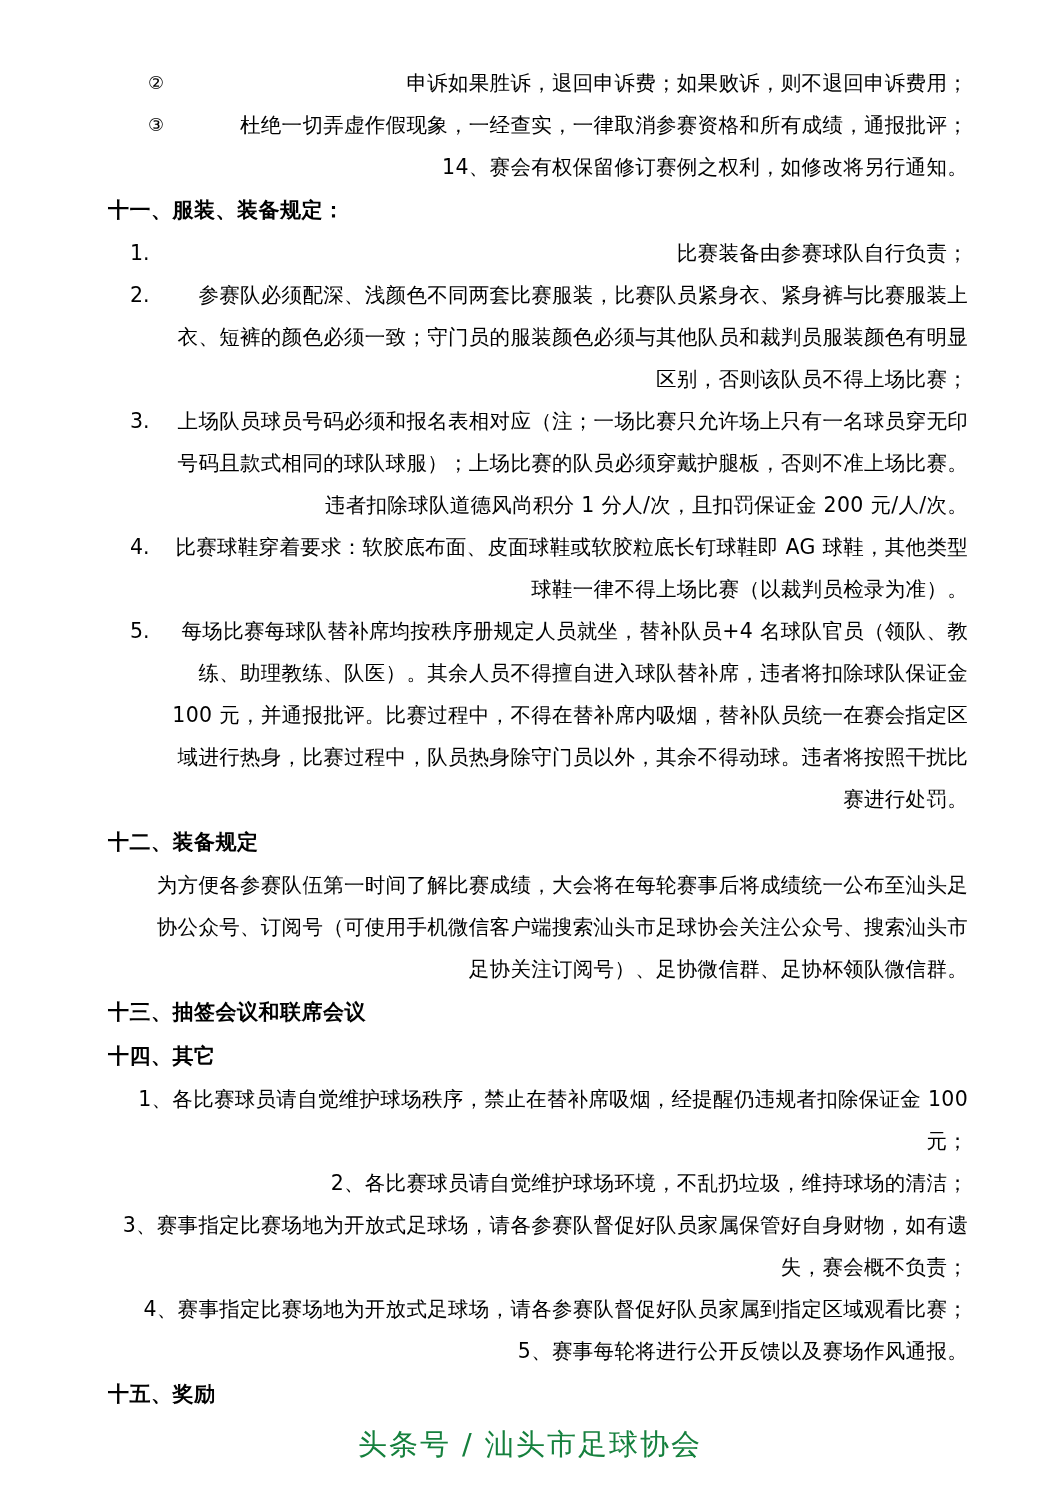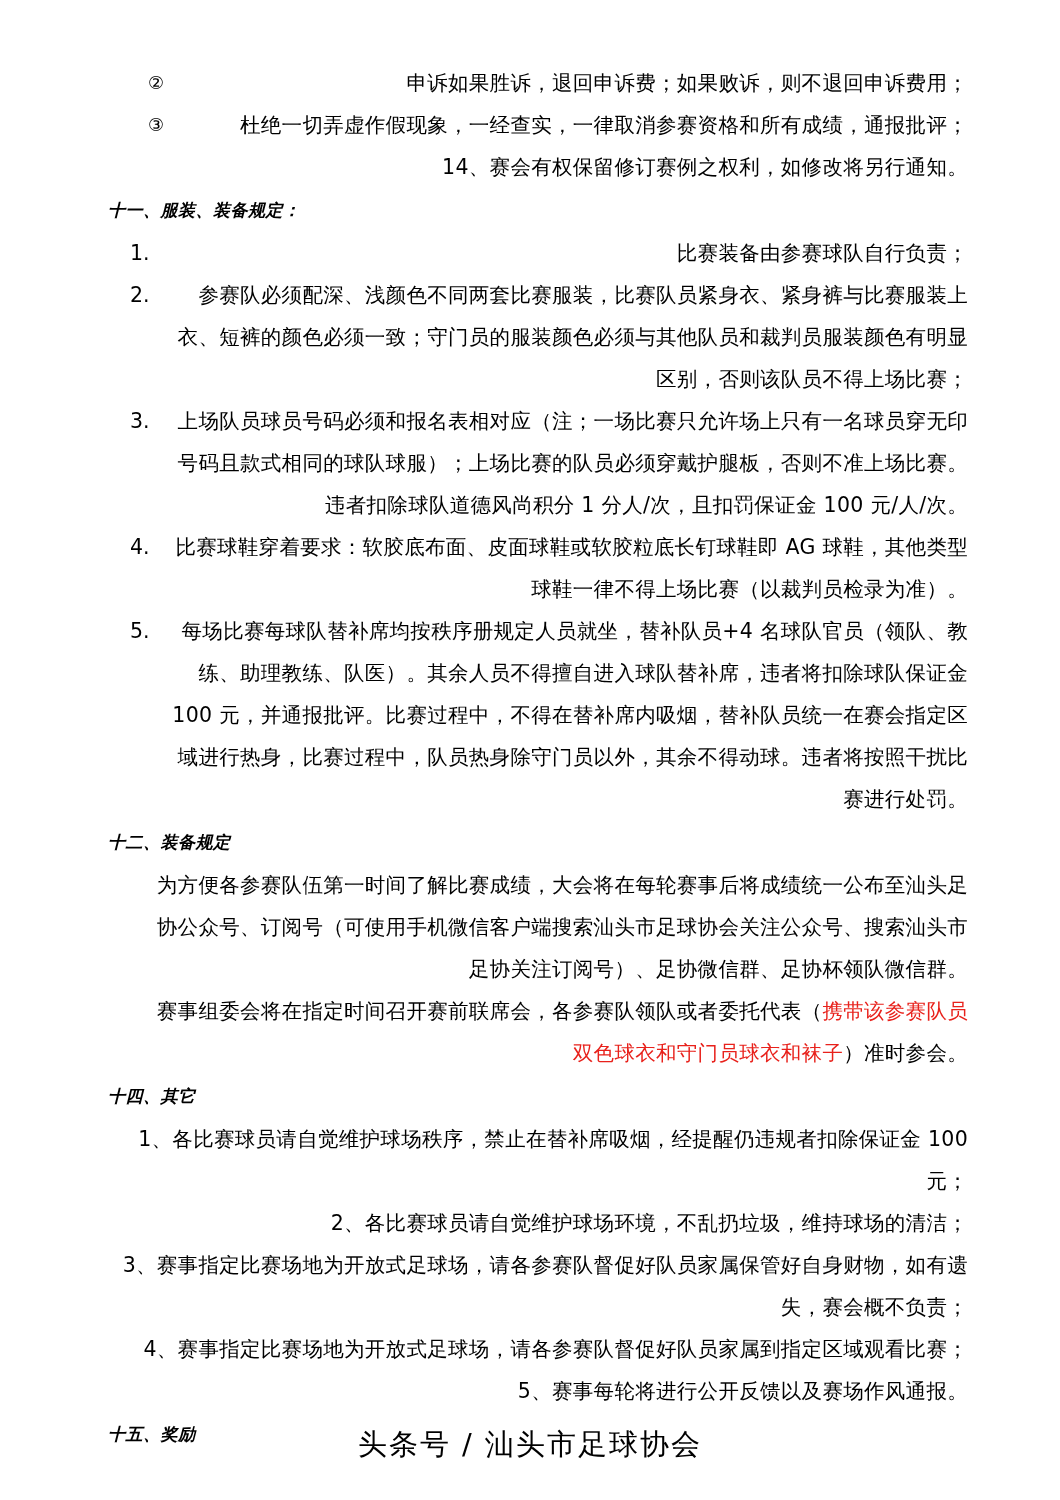--- a/index.html
+++ b/index.html
@@ -63,39 +63,38 @@
     width: 40px;
     flex: 0 0 40px;
     font-size: 20.5px;
     line-height: 42px;
   }
   .ord-text {
     flex: 1;
   }
   .section-head {
     font-weight: bold;
-    font-size: 17px;
+    font-size: 21px;
     line-height: 44px;
     letter-spacing: 0.5px;
-    font-style: italic;
   }
   .indent-block {
     margin-left: 33px;
   }
   .red {
     color: #e8211b;
   }
   .watermark {
     position: absolute;
     left: 0;
     top: 1425px;
     width: 1060px;
     text-align: center;
     font-size: 29px;
-    color: #000000;
+    color: #15803d;
     letter-spacing: 2px;
     font-family: "DejaVu Sans", "Liberation Sans", sans-serif;
   }
 </style>
 </head>
 <body>
 
 <div class="page">
 
   <div class="content">
@@ -119,39 +118,39 @@
       <span class="ord-text line">比赛装备由参赛球队自行负责；</span>
     </div>
 
     <div class="ordered">
       <span class="ord-marker">2.</span>
       <span class="ord-text line">参赛队必须配深、浅颜色不同两套比赛服装，比赛队员紧身衣、紧身裤与比赛服装上衣、短裤的颜色必须一致；守门员的服装颜色必须与其他队员和裁判员服装颜色有明显区别，否则该队员不得上场比赛；</span>
     </div>
 
     <div class="ordered">
       <span class="ord-marker">3.</span>
-      <span class="ord-text line">上场队员球员号码必须和报名表相对应（注；一场比赛只允许场上只有一名球员穿无印号码且款式相同的球队球服）；上场比赛的队员必须穿戴护腿板，否则不准上场比赛。违者扣除球队道德风尚积分 1 分人/次，且扣罚保证金 100 元/人/次。</span>
+      <span class="ord-text line">上场队员球员号码必须和报名表相对应（注；一场比赛只允许场上只有一名球员穿无印号码且款式相同的球队球服）；上场比赛的队员必须穿戴护腿板，否则不准上场比赛。违者扣除球队道德风尚积分 1 分人/次，且扣罚保证金 200 元/人/次。</span>
     </div>
 
     <div class="ordered">
       <span class="ord-marker">4.</span>
       <span class="ord-text line">比赛球鞋穿着要求：软胶底布面、皮面球鞋或软胶粒底长钉球鞋即 AG 球鞋，其他类型球鞋一律不得上场比赛（以裁判员检录为准）。</span>
     </div>
 
     <div class="ordered">
       <span class="ord-marker">5.</span>
       <span class="ord-text line">每场比赛每球队替补席均按秩序册规定人员就坐，替补队员+4 名球队官员（领队、教练、助理教练、队医）。其余人员不得擅自进入球队替补席，违者将扣除球队保证金 100 元，并通报批评。比赛过程中，不得在替补席内吸烟，替补队员统一在赛会指定区域进行热身，比赛过程中，队员热身除守门员以外，其余不得动球。违者将按照干扰比赛进行处罚。</span>
     </div>
 
     <div class="section-head">十二、装备规定</div>
 
     <div class="line indent-block">为方便各参赛队伍第一时间了解比赛成绩，大会将在每轮赛事后将成绩统一公布至汕头足协公众号、订阅号（可使用手机微信客户端搜索汕头市足球协会关注公众号、搜索汕头市足协关注订阅号）、足协微信群、足协杯领队微信群。</div>
 
+    <div class="section-head">十三、抽签会议和联席会议</div>
 
-    <div class="line indent-block"><span>赛事组委会将在指定时间召开赛前联席会，各参赛队领队或者委托代表（</span><span class="red">携带该参赛队员双色球衣和守门员球衣和袜子</span><span>）准时参会。</span></div>
 
     <div class="section-head">十四、其它</div>
 
     <div class="line plain">1、各比赛球员请自觉维护球场秩序，禁止在替补席吸烟，经提醒仍违规者扣除保证金 100 元；</div>
     <div class="line plain">2、各比赛球员请自觉维护球场环境，不乱扔垃圾，维持球场的清洁；</div>
     <div class="line plain">3、赛事指定比赛场地为开放式足球场，请各参赛队督促好队员家属保管好自身财物，如有遗失，赛会概不负责；</div>
     <div class="line plain">4、赛事指定比赛场地为开放式足球场，请各参赛队督促好队员家属到指定区域观看比赛；</div>
     <div class="line plain">5、赛事每轮将进行公开反馈以及赛场作风通报。</div>
 
     <div class="section-head">十五、奖励</div>

